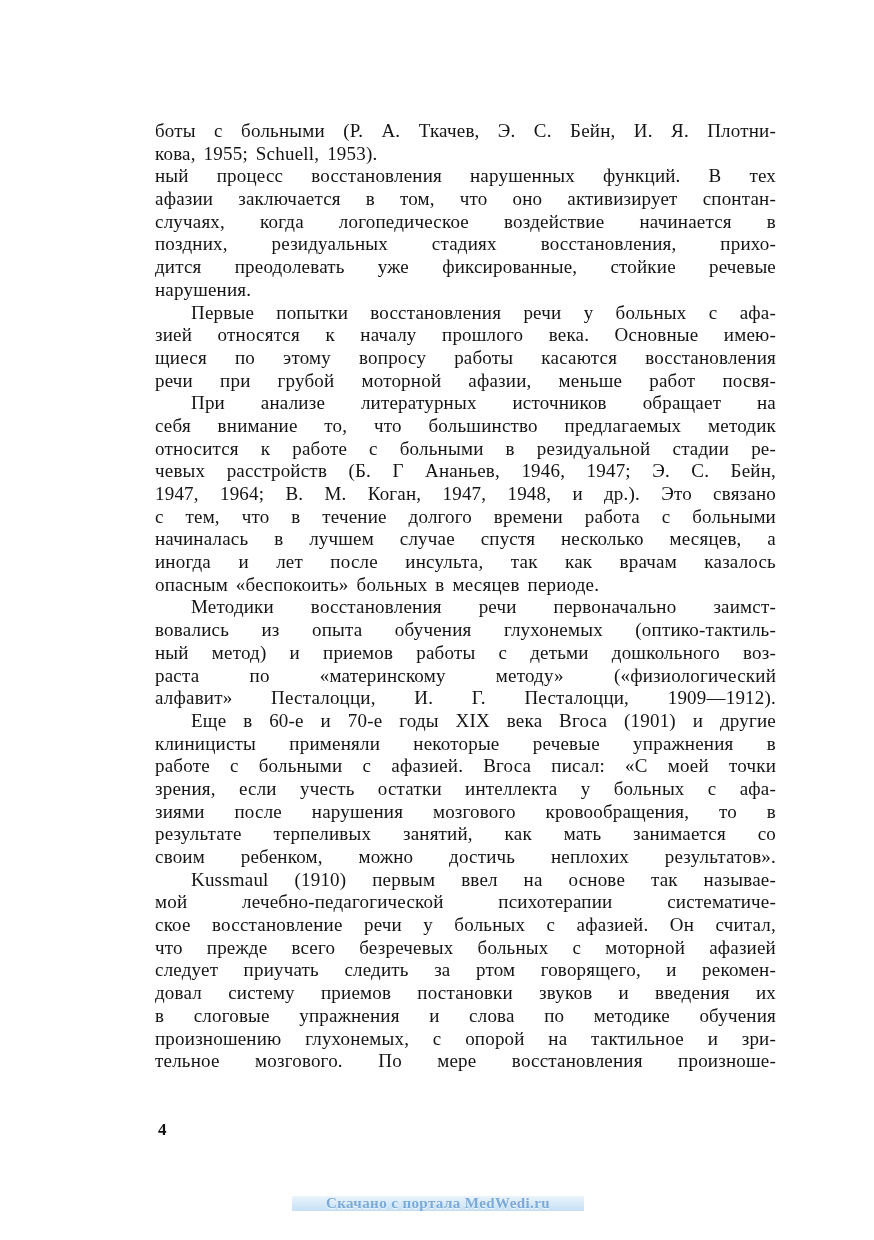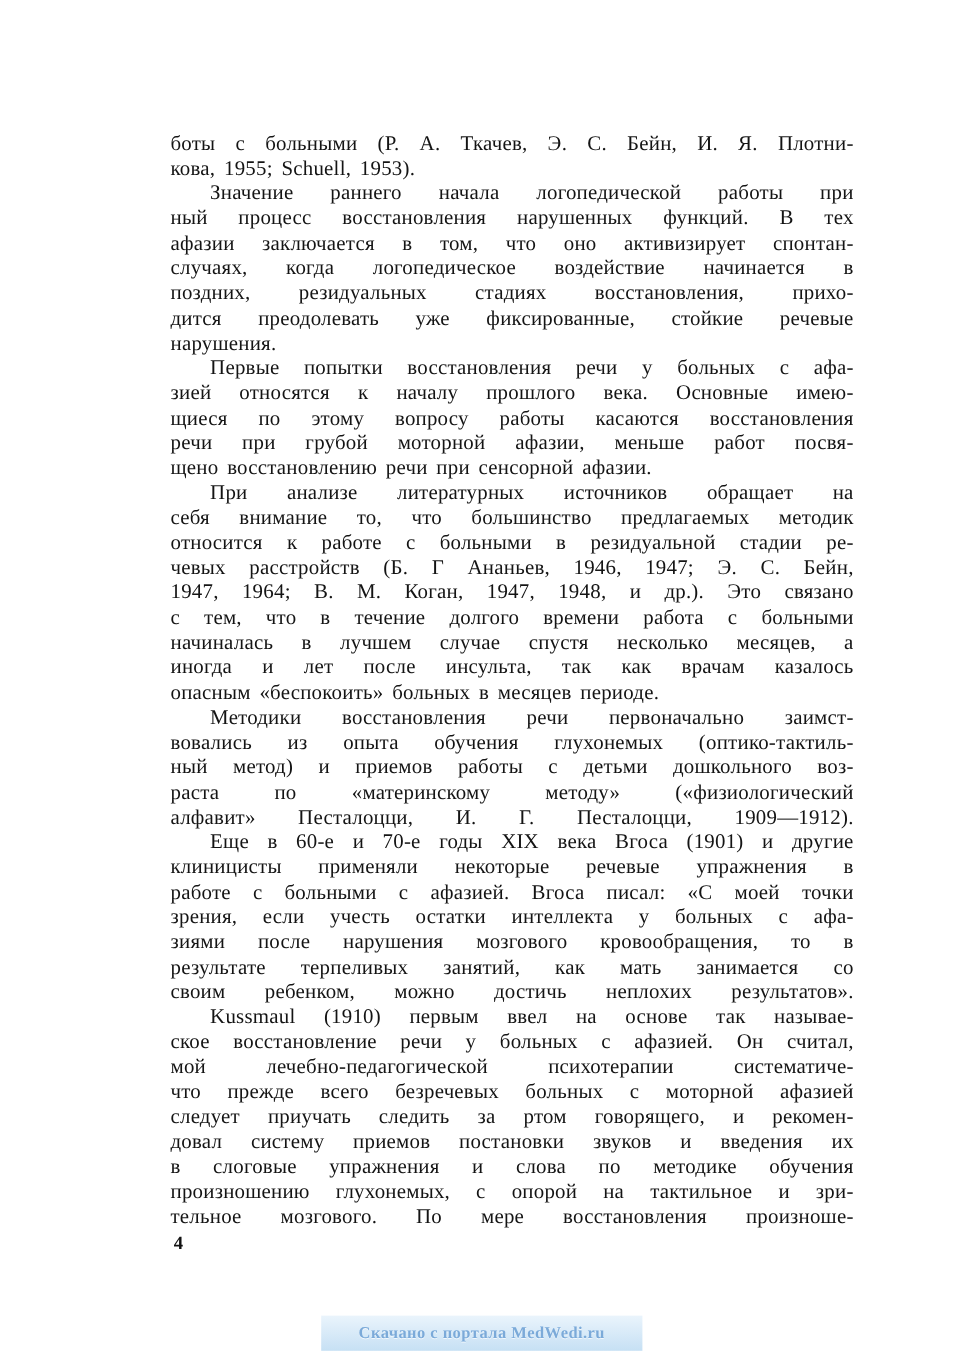--- a/index.html
+++ b/index.html
@@ -44,51 +44,49 @@
     font-size: 17px;
     font-weight: bold;
     color: #111111;
     font-family: "Liberation Serif", serif;
   }
   .watermark-bar {
     position: absolute;
     left: 292px;
     top: 1196px;
     width: 292px;
-    height: 32px;
+    height: 15px;
     display: flex;
     align-items: center;
     justify-content: center;
     font-family: "Liberation Serif", serif;
     font-weight: bold;
     font-size: 15px;
     letter-spacing: 0.4px;
     text-shadow: 0 1px 0 rgba(255,255,255,0.7);
     text-align: center;
   }
 </style>
 </head>
 <body>
 
 <div class="page" style="background: rgb(255, 255, 255);">
   <div class="text-block" style="color: rgb(20, 20, 20);">
       <div class="line just">боты с больными (Р. А. Ткачев, Э. С. Бейн, И. Я. Плотни-</div>
       <div class="line">кова, 1955; Schuell, 1953).</div>
-      <div class="line just ind">Значение раннего начала логопедической работы при</div>
       <div class="line just">ный процесс восстановления нарушенных функций. В тех</div>
       <div class="line just">афазии заключается в том, что оно активизирует спонтан-</div>
       <div class="line just">случаях, когда логопедическое воздействие начинается в</div>
       <div class="line just">поздних, резидуальных стадиях восстановления, прихо-</div>
       <div class="line just">дится преодолевать уже фиксированные, стойкие речевые</div>
       <div class="line">нарушения.</div>
       <div class="line just ind">Первые попытки восстановления речи у больных с афа-</div>
       <div class="line just">зией относятся к началу прошлого века. Основные имею-</div>
       <div class="line just">щиеся по этому вопросу работы касаются восстановления</div>
       <div class="line just">речи при грубой моторной афазии, меньше работ посвя-</div>
-      <div class="line">щено восстановлению речи при сенсорной афазии.</div>
       <div class="line just ind">При анализе литературных источников обращает на</div>
       <div class="line just">себя внимание то, что большинство предлагаемых методик</div>
       <div class="line just">относится к работе с больными в резидуальной стадии ре-</div>
       <div class="line just">чевых расстройств (Б. Г Ананьев, 1946, 1947; Э. С. Бейн,</div>
       <div class="line just">1947, 1964; В. М. Коган, 1947, 1948, и др.). Это связано</div>
       <div class="line just">с тем, что в течение долгого времени работа с больными</div>
       <div class="line just">начиналась в лучшем случае спустя несколько месяцев, а</div>
       <div class="line just">иногда и лет после инсульта, так как врачам казалось</div>
       <div class="line">опасным «беспокоить» больных в месяцев периоде.</div>
       <div class="line just ind">Методики восстановления речи первоначально заимст-</div>
@@ -97,22 +95,22 @@
       <div class="line just">раста по «материнскому методу» («физиологический</div>
       <div class="line just">алфавит» Песталоцци, И. Г. Песталоцци, 1909—1912).</div>
       <div class="line just ind">Еще в 60-е и 70-е годы XIX века Вгоса (1901) и другие</div>
       <div class="line just">клиницисты применяли некоторые речевые упражнения в</div>
       <div class="line just">работе с больными с афазией. Вгоса писал: «С моей точки</div>
       <div class="line just">зрения, если учесть остатки интеллекта у больных с афа-</div>
       <div class="line just">зиями после нарушения мозгового кровообращения, то в</div>
       <div class="line just">результате терпеливых занятий, как мать занимается со</div>
       <div class="line just">своим ребенком, можно достичь неплохих результатов».</div>
       <div class="line just ind">Kussmaul (1910) первым ввел на основе так называе-</div>
+      <div class="line just">мой лечебно-педагогической психотерапии систематиче-</div>
       <div class="line just">ское восстановление речи у больных с афазией. Он считал,</div>
-      <div class="line just">мой лечебно-педагогической психотерапии систематиче-</div>
       <div class="line just">что прежде всего безречевых больных с моторной афазией</div>
       <div class="line just">следует приучать следить за ртом говорящего, и рекомен-</div>
       <div class="line just">довал систему приемов постановки звуков и введения их</div>
       <div class="line just">в слоговые упражнения и слова по методике обучения</div>
       <div class="line just">произношению глухонемых, с опорой на тактильное и зри-</div>
       <div class="line just">тельное мозгового. По мере восстановления произноше-</div>
     </div>
   <div class="page-number">4</div>
   <div class="watermark-bar" style="background: linear-gradient(rgb(234, 244, 252) 0%, rgb(198, 224, 244) 100%); color: rgb(123, 170, 217);">Скачано с портала MedWedi.ru</div>
 </div>

